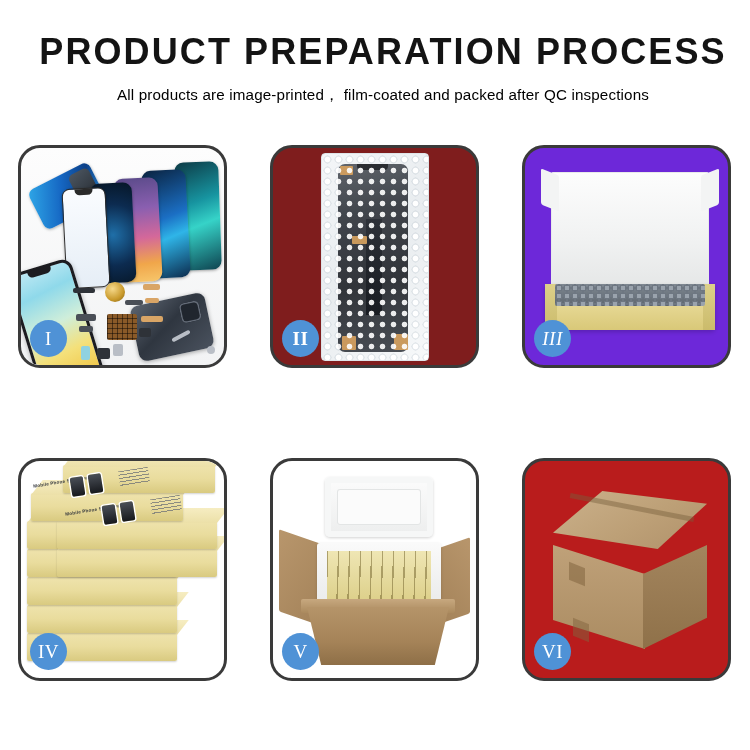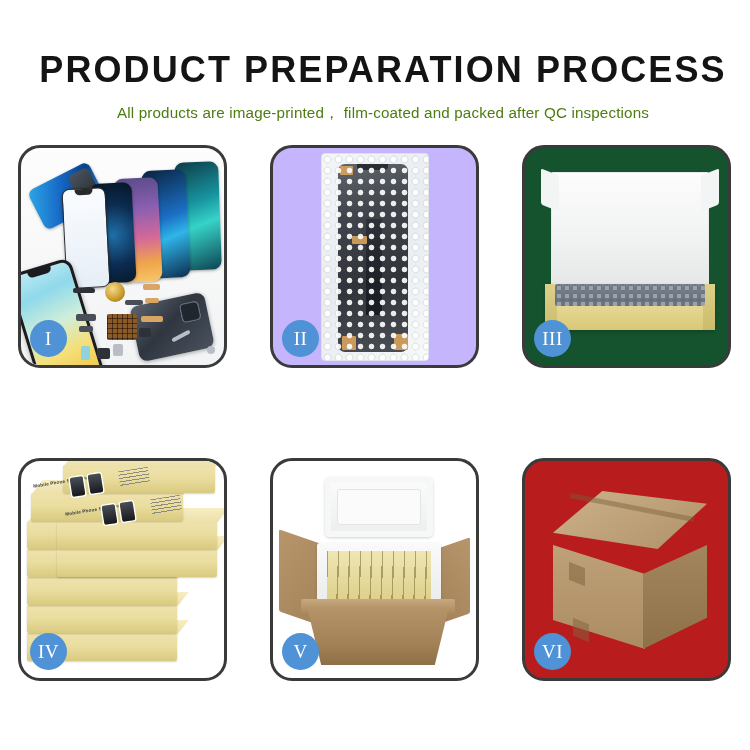--- a/index.html
+++ b/index.html
@@ -10,34 +10,34 @@
   body {
     width: 750px;
     height: 750px;
     font-family: "Liberation Sans", sans-serif;
     color: #111;
     overflow: hidden;
     position: relative;
   }
 
   
-  .header { text-align: center; padding-top: 52px; margin-left: 16px; }
+  .header { text-align: center; padding-top: 34px; margin-left: 16px; }
   .title {
     font-size: 36px;
     font-weight: 700;
     letter-spacing: 2.1px;
     color: #141414;
     line-height: 1;
     white-space: nowrap;
   }
   .subtitle {
     margin-top: 15px;
     font-size: 15.2px;
     font-weight: 400;
-    color: #4d7c0f;
+    color: #000000;
     letter-spacing: .15px;
     white-space: nowrap;
   }
 
   
   .grid {
     position: absolute;
     left: 18px;
     top: 145px;
     width: 714px;
@@ -164,21 +164,21 @@
       linear-gradient(0deg, rgba(0,0,0,.45) 1px, transparent 1px);
     background-size: 5px 5px;
   }
   .bit { position:absolute; background:#2e3238; border-radius:2px; }
   .bit.dark2 { background:#4a4f57; }
   .bit.tan { background:#d9a566; }
   .bit.silver { background:#b9bec6; }
   .bit.teal { background:#8fd2e0; }
 
   
-  .p2 { background:#c4b5fd; }
+  .p2 { background:#7f1d1d;font-weight:bold; }
   .bubble-pack {
     position:absolute; left:50%; top:50%; transform:translate(-50%,-50%);
     width: 106px; height: 206px;
     background:
       radial-gradient(circle at 50% 50%, rgba(255,255,255,.85) 0 2.6px, rgba(190,200,208,.30) 2.8px 4px, rgba(255,255,255,0) 4.2px),
       linear-gradient(135deg,#f4f6f8 0%, #e8ecef 50%, #f7f9fa 100%);
     background-size: 11px 11px, 100% 100%;
     border: 1px solid #dfe4e8;
     border-radius: 4px;
     overflow: hidden;
@@ -203,21 +203,21 @@
   }
   .bubble-sheen {
     position:absolute; inset:0;
     background:
       radial-gradient(circle at 50% 50%, rgba(255,255,255,.9) 0 2.4px, rgba(255,255,255,0) 3.2px);
     background-size: 11px 11px;
     pointer-events:none;
   }
 
   
-  .p3 { background:#14532d; }
+  .p3 { background:#6d28d9;font-style:italic; }
   .box3-lid {
     position:absolute; left:26px; top:24px; width:158px; height:120px;
     background: linear-gradient(#fdfdfd 0%, #f1f2f2 55%, #e4e6e6 100%);
     border-radius: 3px 3px 0 0;
     box-shadow: inset 0 0 0 1px #e8eaea;
   }
   .box3-lid::before {
     content:""; position:absolute; left:-10px; top:0; width:18px; height:36px;
     background:#f3f4f4; transform: skewY(22deg); border-radius:2px;
   }

